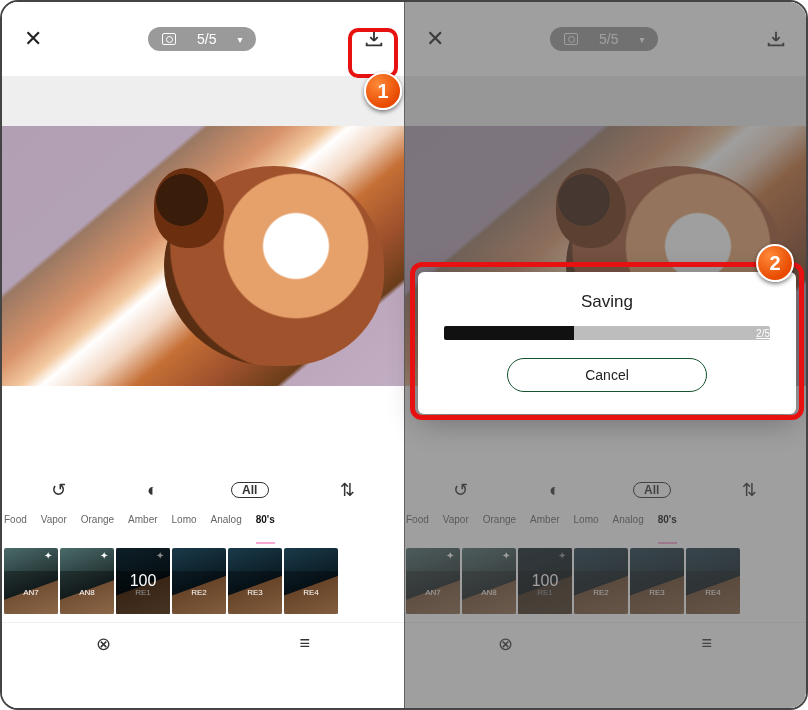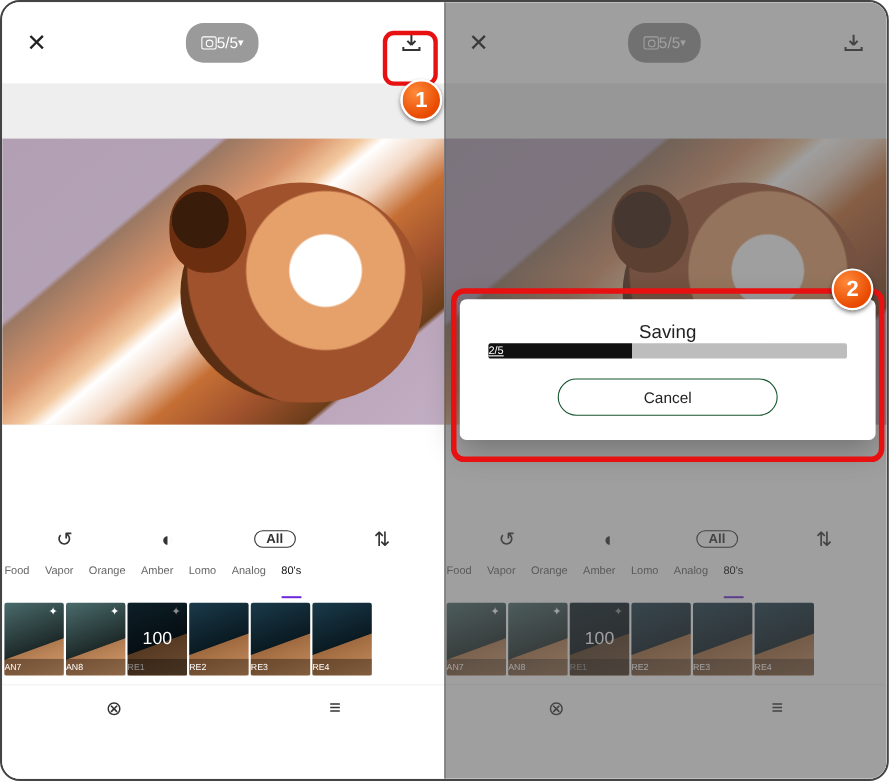--- a/index.html
+++ b/index.html
@@ -40,25 +40,25 @@
     align-items: center;
     padding: 0 18px 0 22px;
     gap: 10px;
   }
   .spacer { flex: 1; }
   .close-x { font-size: 22px; color: #222; cursor: pointer; }
   .pill {
     background: #9a9a9a;
     color: #fff;
     border-radius: 16px;
-    height: 36px;
+    height: 24px;
     padding: 0 14px;
     display: flex;
     align-items: center;
-    gap: 0;
+    gap: 21px;
     font-size: 14px;
     font-weight: 500;
   }
   .pill .gicon { width: 14px; height: 12px; border: 1.5px solid #fff; border-radius: 2px; position: relative; }
   .pill .gicon::after { content:''; position:absolute; width:5px; height:5px; border:1.5px solid #fff; border-radius:50%; left:3px; top:2px;}
   .pill .chev { font-size: 10px; }
   .dl-btn { width: 24px; height: 24px; display:flex; align-items:center; justify-content:center; }
   .dl-btn svg { width: 22px; height: 22px; stroke: #333; }
   .highlight-1 {
     position: absolute;
@@ -106,45 +106,45 @@
   .iconrow .ri.pill-btn { border: 1.5px solid #333; border-radius: 15px; width: 38px; height: 16px; font-size: 12px; font-weight:600;}
   .cats {
     height: 30px;
     display: flex;
     gap: 14px;
     padding: 0 2px;
     overflow: hidden;
     font-size: 10px;
     color: #666;
   }
-  .cats span.active { color: #111; font-weight: 400; border-bottom: 2px solid #6d28d9; padding-bottom: 2px;}
+  .cats span.active { color: #111; font-weight: 700; border-bottom: 2px solid #f9a8d4; padding-bottom: 2px;}
   .thumbs {
     height: 78px;
     display: flex;
     gap: 2px;
     padding: 4px 2px 0 2px;
     overflow: hidden;
   }
   .th {
     position: relative;
     width: 54px; height: 66px;
     background: linear-gradient(160deg,#4a6b6b,#1e2a2a 60%, #b07a50 61%, #d8a070);
     border-radius: 2px;
     display: flex;
     align-items: flex-end;
     justify-content: center;
   }
   .th.re { background: linear-gradient(160deg,#1a3a4a,#0a1a22 55%, #a06a40 56%, #c89060); }
   .th .lbl {
     width: 100%;
-    text-align: left;
+    text-align: center;
     font-size: 8px;
     color: #fff;
     background: rgba(0,0,0,0.35);
-    padding: 3px 0;
+    padding: 17px 0;
   }
   .th.sel::after {
     content: attr(data-val);
     position: absolute;
     inset: 0;
     background: rgba(0,0,0,0.45);
     color: #fff;
     display: flex;
     align-items: center;
     justify-content: center;
@@ -174,22 +174,22 @@
   .highlight-2 {
     position: absolute;
     top: 260px;
     left: 6px; right: 2px;
     height: 158px;
     border: 5px solid #e81111;
     border-radius: 12px;
     z-index: 15;
     pointer-events: none;
   }
-  .modal h3 { text-align:center; font-size: 17px; font-weight: 500; color:#222; }
-  .pbar { height: 14px; border-radius: 2px; background: linear-gradient(to right, #111 0 40%, #bdbdbd 40% 100%); display:flex; align-items:center; justify-content:flex-start; color:#fff; font-size:10px; font-weight:500; margin-bottom: 18px; text-decoration: underline;}
+  .modal h3 { text-align:center; font-size: 17px; font-weight: 500; color:#222; margin-bottom: 14px;}
+  .pbar { height: 14px; border-radius: 2px; background: linear-gradient(to right, #111 0 40%, #bdbdbd 40% 100%); display:flex; align-items:center; justify-content:flex-end; color:#fff; font-size:10px; font-weight:500; margin-bottom: 18px; text-decoration: underline;}
   .cancel {
     display:block; margin: 0 auto;
     width: 200px; height: 34px;
     border: 1px solid #14532d;
     border-radius: 17px;
     background: #fff;
     font-size: 14px;
     color: #222;
   }
   

